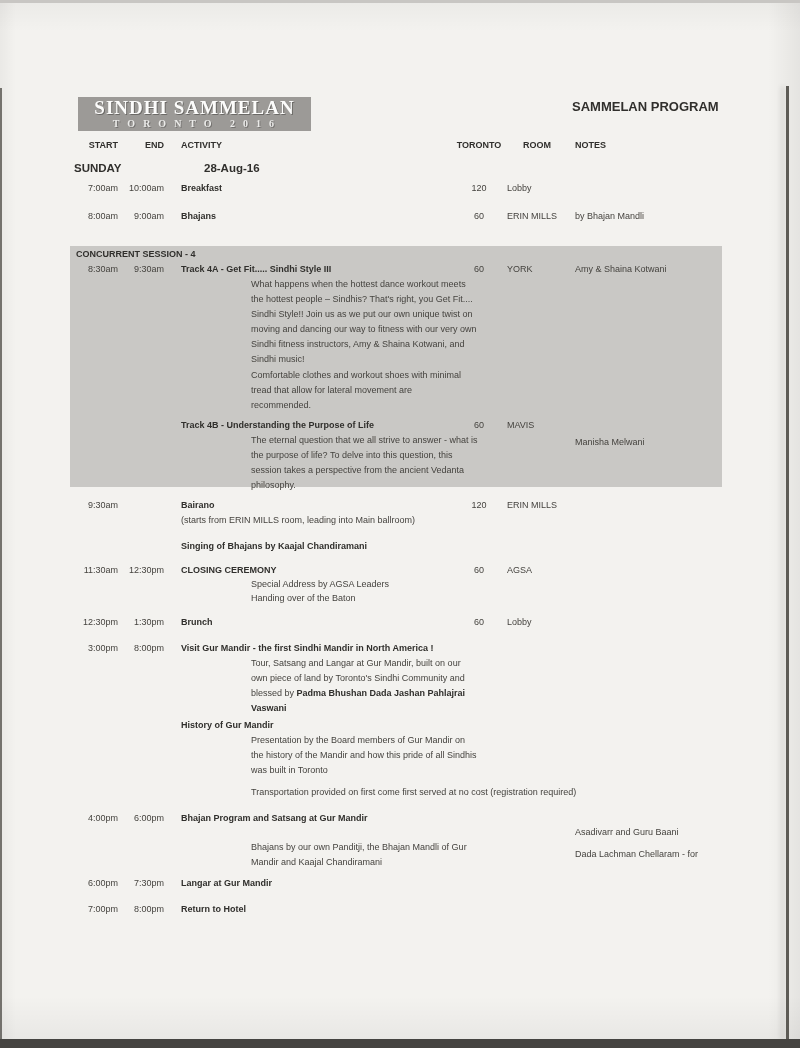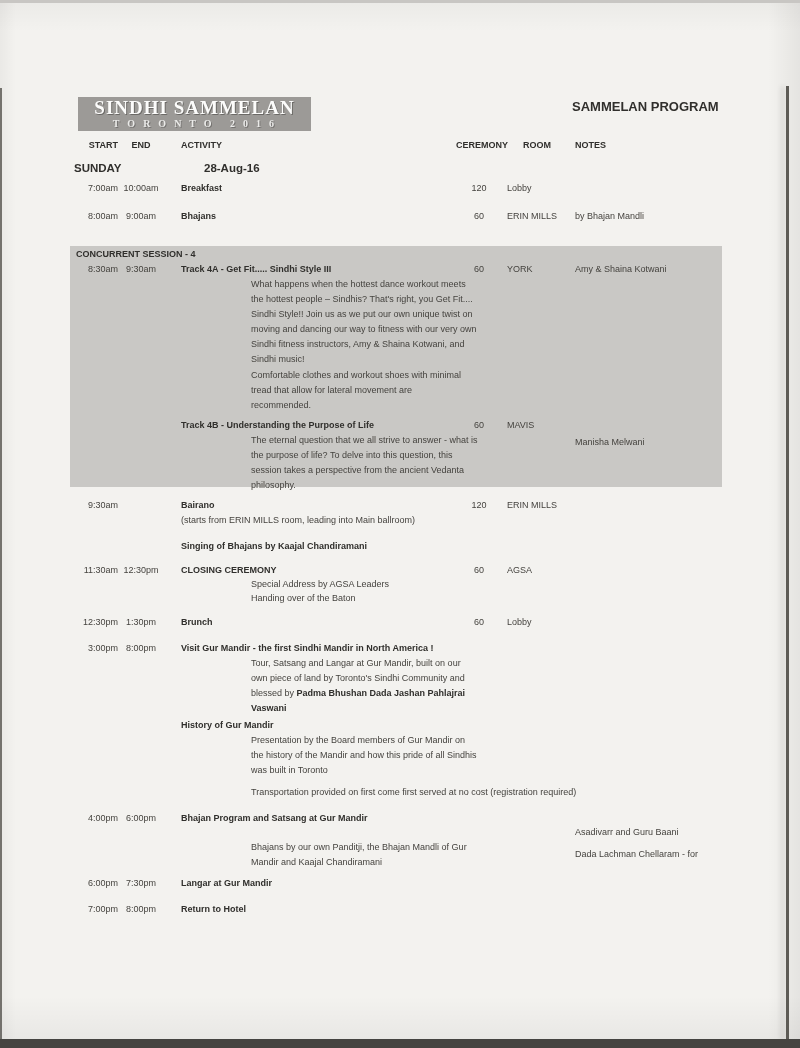--- a/index.html
+++ b/index.html
@@ -21,21 +21,21 @@
   .logo-l1{font-family:"Liberation Serif",serif;font-weight:bold;font-size:19px;line-height:21px;letter-spacing:1px;color:#fcfcfb;text-shadow:1px 1px 0 #6b6966;}
   .logo-l2{font-family:"Liberation Serif",serif;font-weight:bold;font-size:10px;line-height:12px;letter-spacing:8px;padding-left:6px;color:#ebebe9;text-shadow:1px 1px 0 #747270;white-space:nowrap;}
   .prog-title{position:absolute;left:572px;top:99px;font-size:13px;font-weight:bold;color:#302f2c;}
   
   .gray-block{position:absolute;left:70px;top:246px;width:652px;height:241px;background:#c9c8c5;}
   
   .txt{position:absolute;font-size:9px;line-height:11px;color:#45433f;white-space:nowrap;}
   .b{font-weight:bold;color:#302f2c;}
   .day{font-size:11.5px;}
   .c-start{left:60px;width:58px;text-align:right;}
-  .c-end{left:118px;width:46px;text-align:center;}
+  .c-end{left:118px;width:46px;text-align:right;}
   .c-act{left:181px;}
   .c-ind{left:211px;margin-left:40px;}
   .c-dur{left:456px;width:46px;text-align:center;}
   .c-room{left:507px;}
   .h-room{left:523px;}
   .c-notes{left:575px;}
   .c-sec{left:76px;}
   .c-day{left:74px;}
   .c-date{left:204px;}
 </style>
@@ -51,21 +51,21 @@
 
   <div class="logo">
     <div class="logo-l1">SINDHI SAMMELAN</div>
     <div class="logo-l2">TORONTO 2016</div>
   </div>
   <div class="prog-title">SAMMELAN PROGRAM</div>
 
   <div class="txt b c-start" style="top:140px">START</div>
   <div class="txt b c-end" style="top:140px">END</div>
   <div class="txt b c-act" style="top:140px">ACTIVITY</div>
-  <div class="txt b c-dur" style="top:140px">CEREMONY</div>
+  <div class="txt b c-dur" style="top:140px">TORONTO</div>
   <div class="txt b h-room" style="top:140px">ROOM</div>
   <div class="txt b c-notes" style="top:140px">NOTES</div>
 
   <div class="txt b day c-day" style="top:163px">SUNDAY</div>
   <div class="txt b day c-date" style="top:163px">28-Aug-16</div>
 
   <div class="txt c-start" style="top:183px">7:00am</div>
   <div class="txt c-end" style="top:183px">10:00am</div>
   <div class="txt b c-act" style="top:183px">Breakfast</div>
   <div class="txt c-dur" style="top:183px">120</div>

